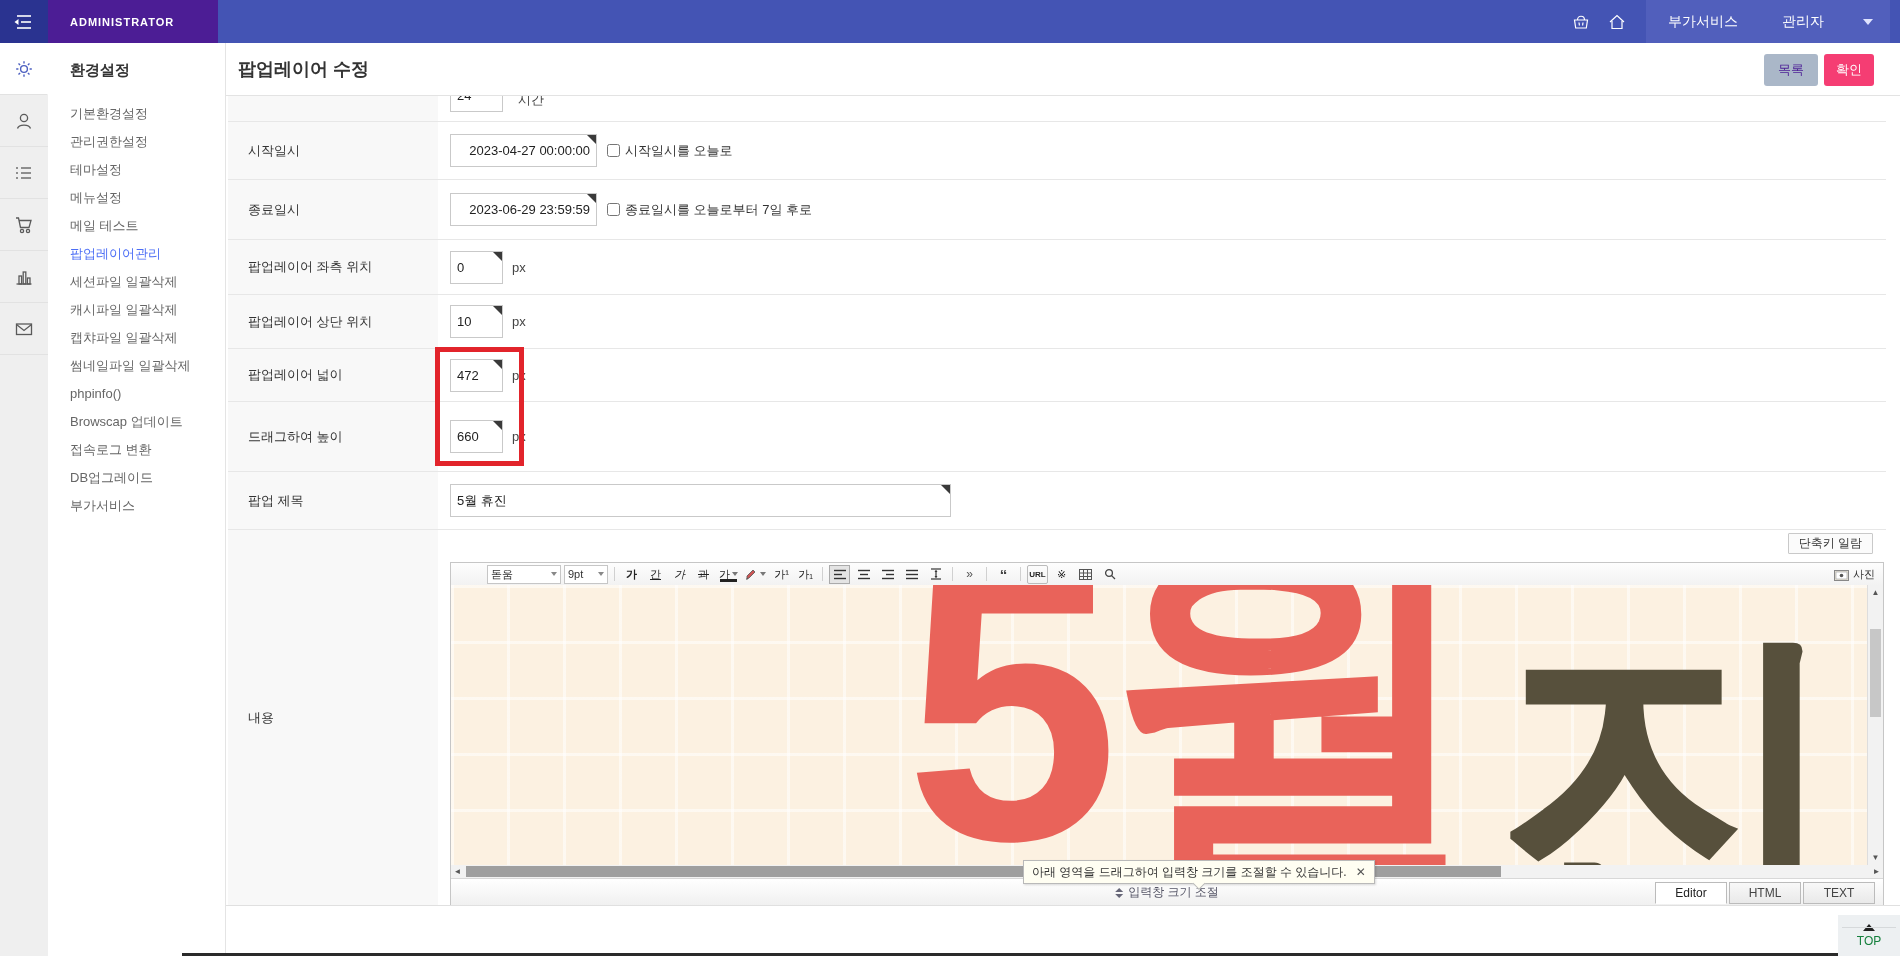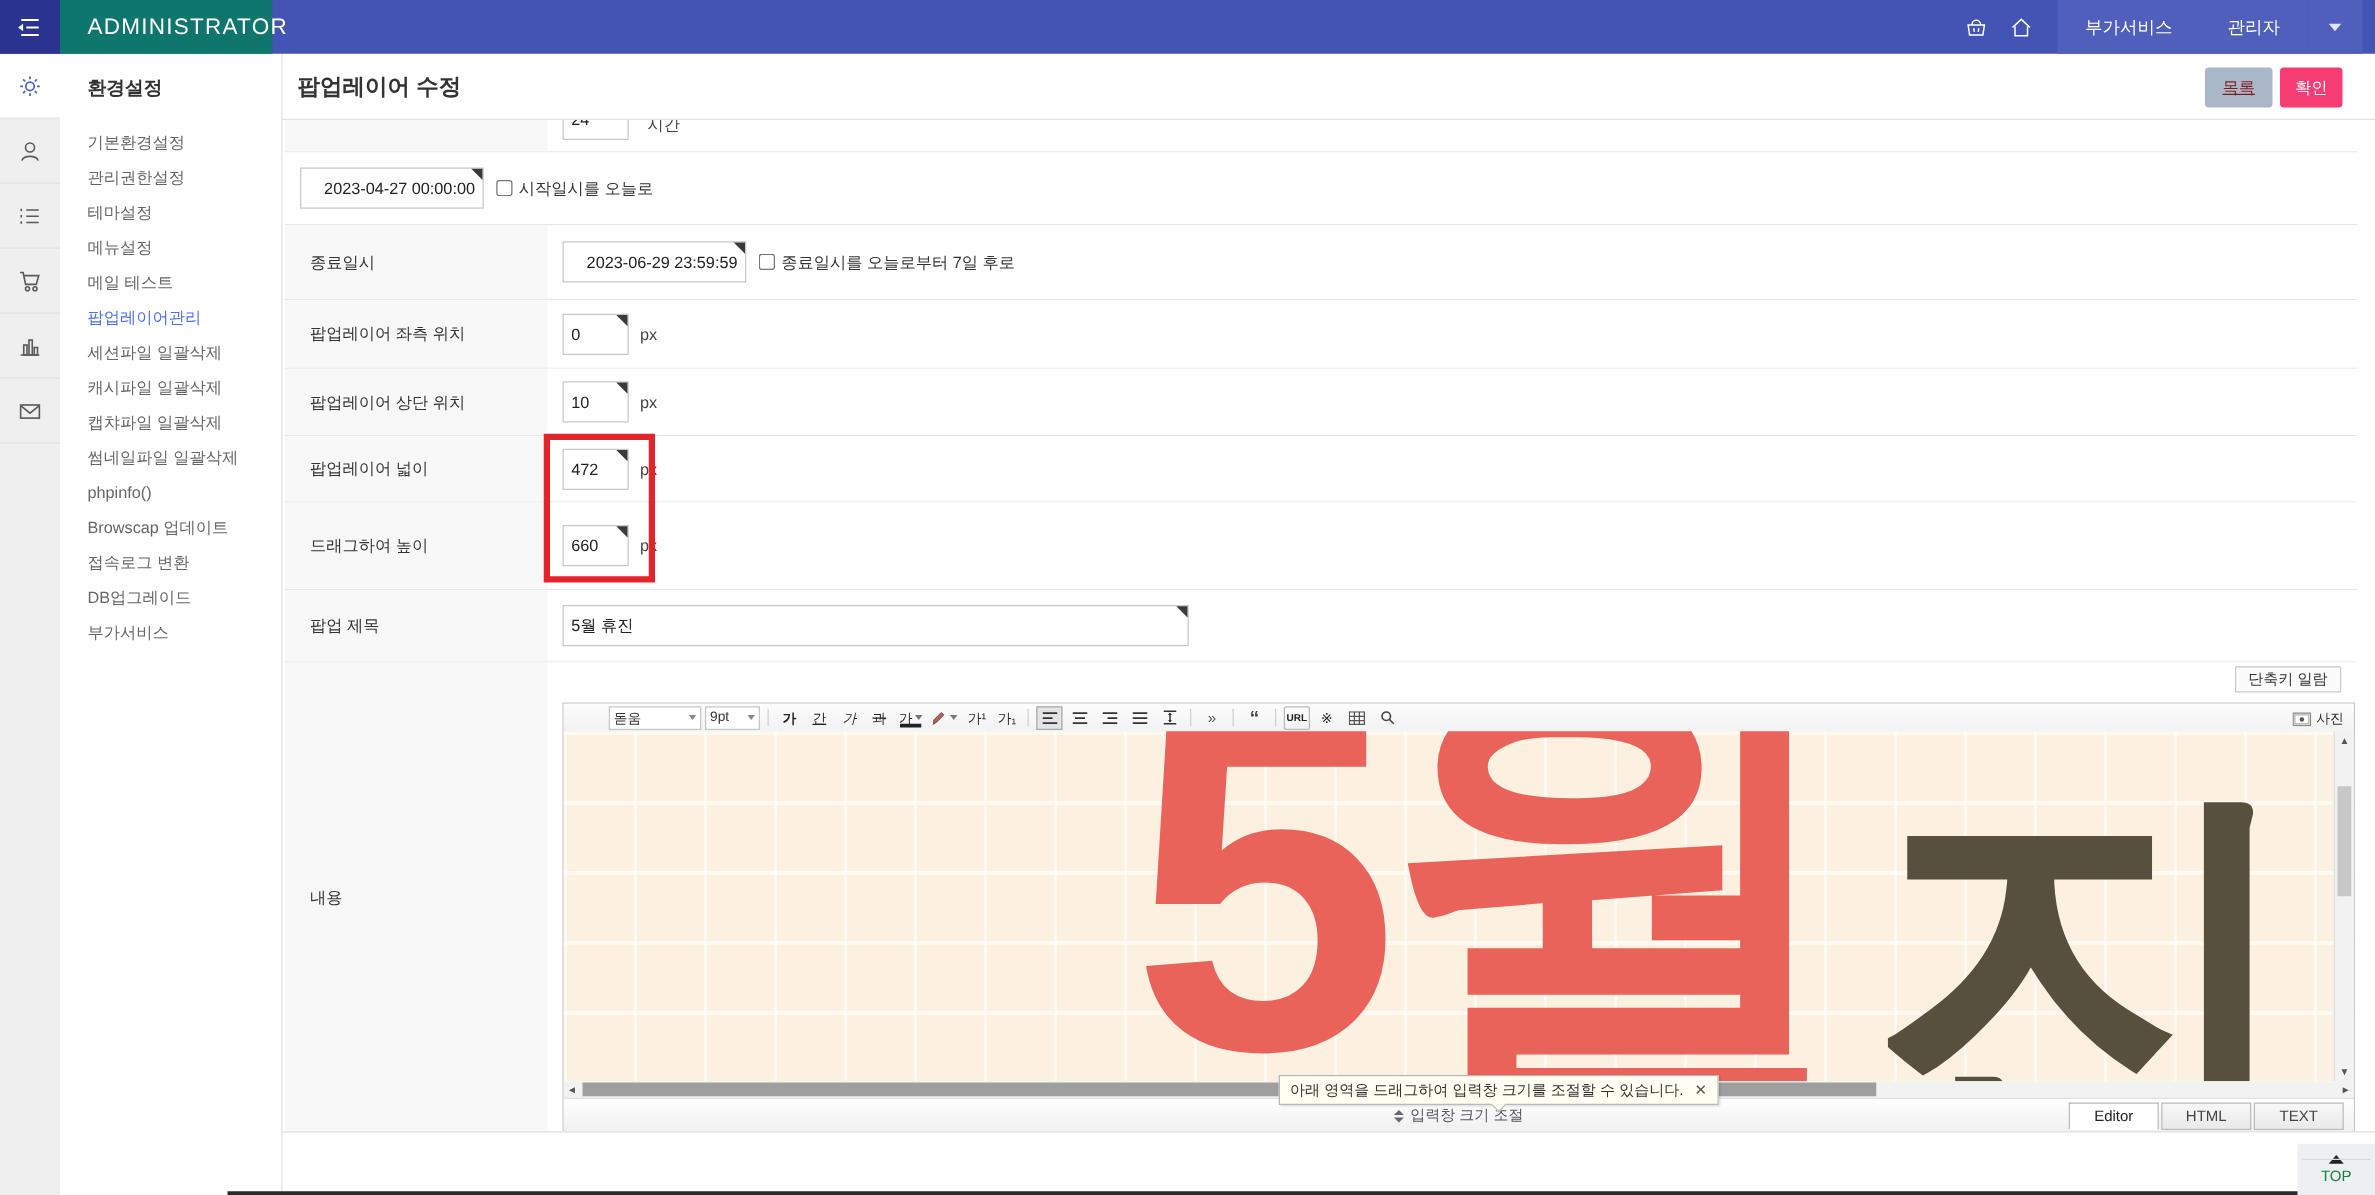--- a/index.html
+++ b/index.html
@@ -2,41 +2,41 @@
 <html><head>
 <meta charset="utf-8">
 <style>
   html,body{margin:0;padding:0;}
   body{font-family:"Liberation Sans","DejaVu Sans",sans-serif;background:#fff;}
   .app{position:relative;width:1900px;height:956px;overflow:hidden;background:#fff;}
 
   
   .topbar{position:absolute;left:0;top:0;width:1900px;height:43px;background:#4454b4;z-index:40;}
   .topbar .iconsq{position:absolute;left:0;top:0;width:48px;height:43px;background:#2a3390;display:flex;align-items:center;justify-content:center;}
-  .topbar .brand{position:absolute;left:48px;top:0;width:170px;height:43px;background:#0f766e;color:#fff;display:flex;align-items:center;padding-left:22px;box-sizing:border-box;font-size:18px;font-weight:normal;letter-spacing:1px;}
+  .topbar .brand{position:absolute;left:48px;top:0;width:170px;height:43px;background:#4c1d95;color:#fff;display:flex;align-items:center;padding-left:22px;box-sizing:border-box;font-size:11px;font-weight:bold;letter-spacing:1px;}
   .top-right{position:absolute;right:10px;top:0;height:43px;display:flex;align-items:center;gap:14px;}
   .tb-ic{width:22px;height:22px;display:flex;align-items:center;justify-content:center;cursor:pointer;}
   .tb-btn{height:43px;display:flex;align-items:center;padding:0 22px;background:#515fbc;color:#fff;font-size:14px;cursor:pointer;}
   .tb-caret{height:43px;width:44px;display:flex;align-items:center;justify-content:center;background:#515fbc;cursor:pointer;}
   .caret-down{width:0;height:0;border-left:5px solid transparent;border-right:5px solid transparent;border-top:6px solid #dfe3ff;}
 
   
   .icstrip{position:absolute;left:0;top:43px;width:48px;bottom:0;background:#efefef;border-right:1px solid #e2e2e2;z-index:30;}
   .ic-cell{height:51px;border-bottom:1px solid #e2e2e2;display:flex;align-items:center;justify-content:center;cursor:pointer;}
   .ic-cell.active{background:#fff;border-right:1px solid #fff;}
   .menu{position:absolute;left:48px;top:43px;width:178px;bottom:0;background:#fff;border-right:1px solid #e4e4e4;z-index:30;box-sizing:border-box;padding:18px 0 0 22px;}
   .menu h2{margin:0 0 20px 0;font-size:15px;color:#333;font-weight:bold;}
   .menu .mi{font-size:13px;color:#666;height:28px;line-height:28px;cursor:pointer;white-space:nowrap;}
   .menu .mi.active{color:#4c6ef5;}
 
   
   .phead{position:absolute;left:218px;top:43px;right:0;height:52px;background:#fff;border-bottom:1px solid #e3e3e3;z-index:20;}
   .phead .ptitle{position:absolute;left:20px;top:14px;font-size:18px;font-weight:bold;color:#333;}
   .phead .pbtns{position:absolute;right:26px;top:11px;display:flex;gap:6px;}
-  .btn-list{background:#aab7c8;color:#7f1d1d;font-size:13px;border:none;border-radius:3px;padding:7px 14px;cursor:pointer;text-decoration:underline;}
+  .btn-list{background:#aab7c8;color:#4c1d95;font-size:13px;border:none;border-radius:3px;padding:7px 14px;cursor:pointer;}
   .btn-ok{background:#f53d73;color:#fff;font-size:13px;border:none;border-radius:3px;padding:7px 12px;cursor:pointer;}
 
   
   .formarea{position:absolute;left:228px;top:95px;right:14px;height:810px;overflow:hidden;background:#fff;}
   .frow{display:flex;border-top:1px solid #e7e7e7;box-sizing:border-box;}
   .frow:first-child{border-top:none;}
   .flabel{width:210px;min-width:210px;background:#f8f8f8;display:flex;align-items:center;padding-left:20px;box-sizing:border-box;font-size:13px;color:#333;}
   .fvalue{flex:1;display:flex;align-items:center;padding-left:12px;box-sizing:border-box;position:relative;background:#fff;}
   .inp-wrap{position:relative;display:inline-block;}
   .inp{height:33px;border:1px solid #c9c9c9;box-sizing:border-box;font-size:13px;color:#222;padding:0 6px;font-family:"Liberation Sans","DejaVu Sans",sans-serif;background:#fff;}
@@ -257,20 +257,21 @@
 
   <div class="formarea">
 
     <div class="rowpartial">
       <div class="flabel"></div>
       <span class="inp-wrap pinp"><input class="inp w-num" value="24" style=""></span>
       <span class="psuf">시간</span>
     </div>
 
     <div class="frow" style="height:58px">
+      <div class="flabel">시작일시</div>
       <div class="fvalue">
         <span class="inp-wrap"><input class="inp w-date" value="2023-04-27 00:00:00" style=""><i class="corner"></i></span>
         <label class="chk">
             <input type="checkbox" style="">
             <span>시작일시를 오늘로</span>
           </label>
       </div>
     </div>
 
     <div class="frow" style="height:60px">

